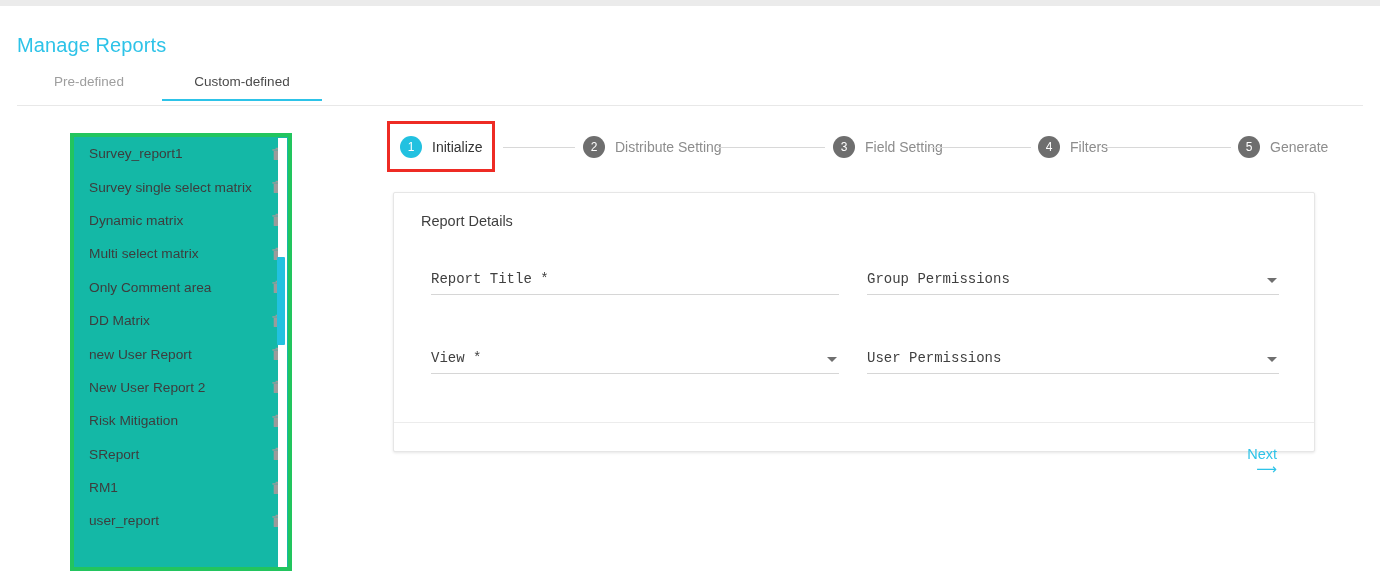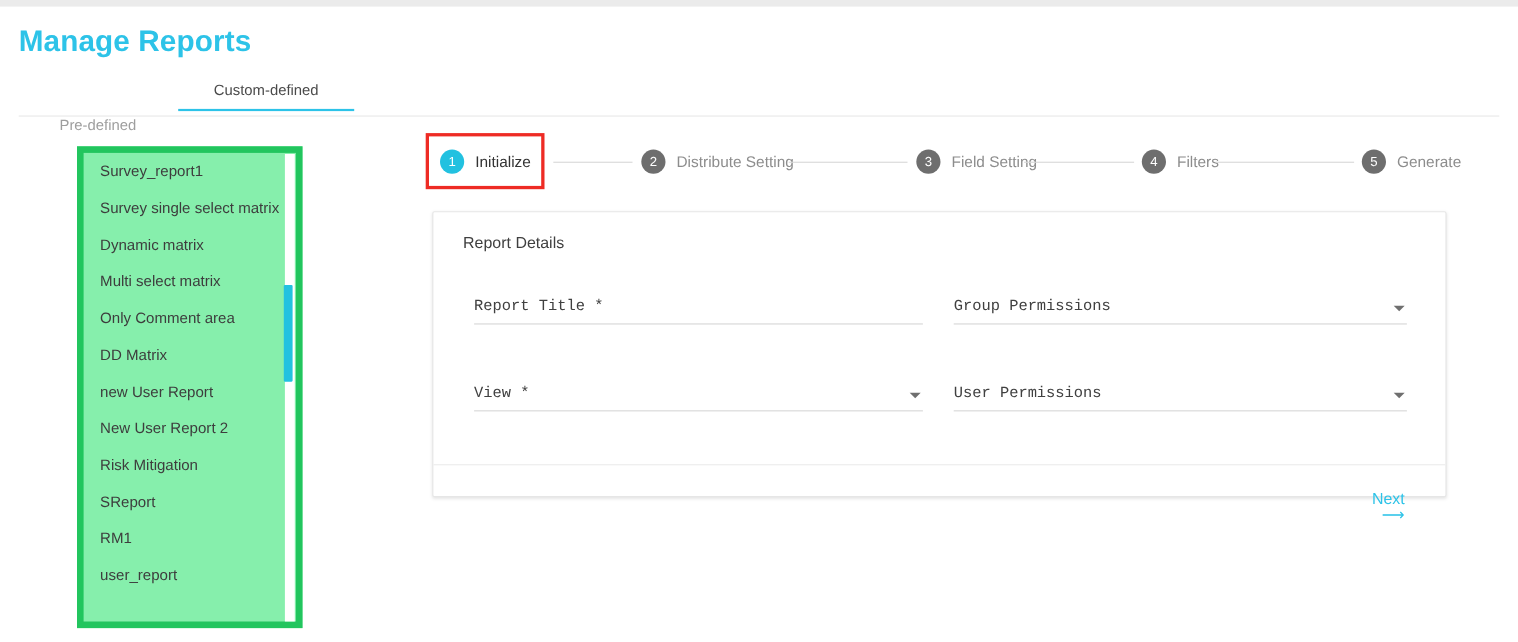--- a/index.html
+++ b/index.html
@@ -22,42 +22,42 @@
   .top-strip {
     position: absolute;
     left: 0; top: 0;
     width: 1380px; height: 6px;
     background: #ebebeb;
   }
 
   
   .page-title {
     position: absolute;
-    left: 17px; top: 22px;
-    font-size: 27px;
-    font-weight: 700;
+    left: 17px; top: 34px;
+    font-size: 20px;
+    font-weight: 400;
     color: #2dc3e8;
     letter-spacing: 0.1px;
   }
 
   .tabs {
     position: absolute;
     left: 0; top: 74px;
     width: 1380px; height: 32px;
   }
   .tab {
     position: absolute;
     top: 0;
     font-size: 13.5px;
     color: #9e9e9e;
     padding-bottom: 12px;
     text-align: center;
     cursor: pointer;
   }
-  .tab-predefined { left: 28px; width: 122px; margin-top: 32px; }
+  .tab-predefined { left: 28px; width: 122px; }
   .tab-custom {
     left: 162px; width: 160px;
     color: #4a4a4a;
   }
   .tab-custom::after {
     content: "";
     position: absolute;
     left: 0; bottom: 0;
     width: 160px; height: 2.5px;
     background: #2dc3e8;
@@ -66,23 +66,23 @@
     position: absolute;
     left: 17px; top: 105px;
     width: 1346px; height: 1px;
     background: #e8e8e8;
   }
 
   
   .list-panel {
     position: absolute;
     left: 70px; top: 133px;
-    width: 205px; height: 438px;
-    background: #86efac;
-    border: 6px solid #22c55e;
+    width: 222px; height: 438px;
+    background: #14b8a6;
+    border: 4px solid #22c55e;
     overflow: hidden;
   }
   .list-inner {
     position: absolute;
     left: 0; top: 0;
     width: 242px;
   }
   .list-item {
     position: relative;
     height: 33.4px;

